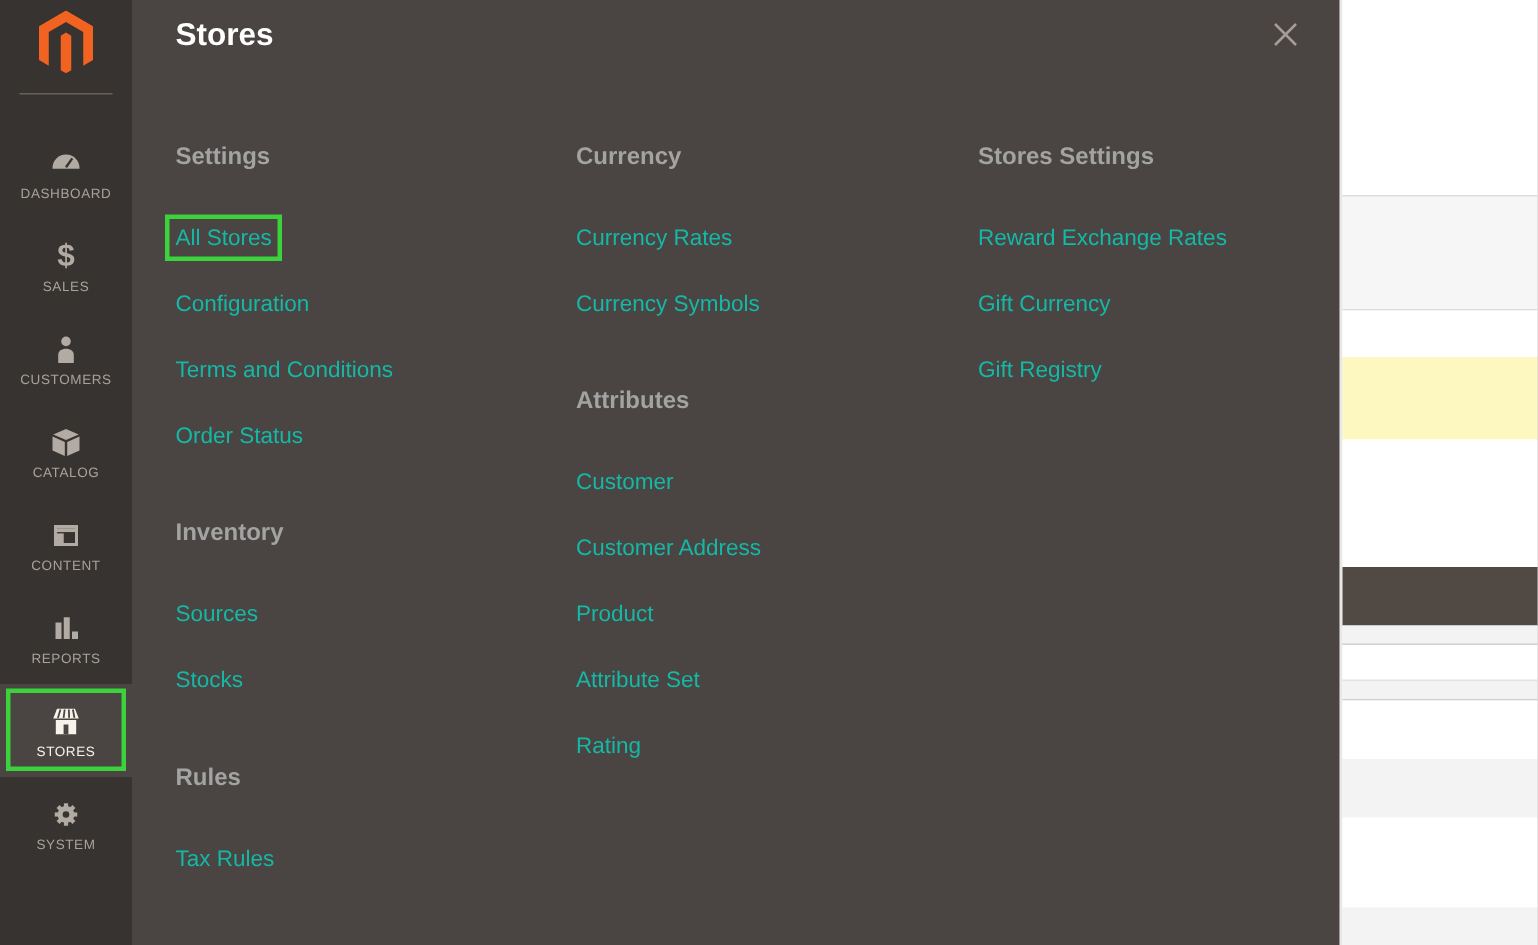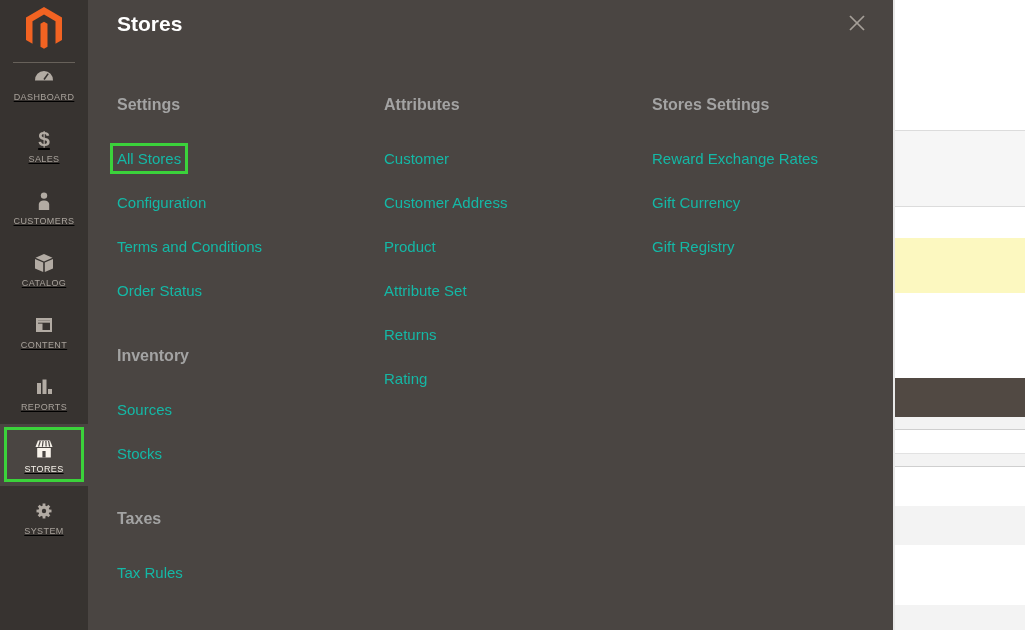--- a/index.html
+++ b/index.html
@@ -6,21 +6,21 @@
   html,body { width:1025px; height:630px; overflow:hidden;
     font-family:"Liberation Sans", sans-serif; background:#fff; }
 
   
   .sidebar { position:absolute; left:0; top:0; width:88px; height:630px;
     background:#373330; z-index:3; }
   .logo-wrap { position:absolute; top:7px; left:0; width:88px; text-align:center; }
   .logo-wrap svg { display:inline-block; }
   .sidebar-divider { position:absolute; top:62px; left:13px; width:62px; height:1px;
     background:#67615a; }
-  .sb-items { position:absolute; top:52px; left:0; width:88px;text-decoration:underline; }
+  .sb-items { position:absolute; top:84px; left:0; width:88px; }
   .sb-item { height:62px; display:flex; flex-direction:column; align-items:center;
     justify-content:center; gap:3px; cursor:pointer; position:relative; }
   .sb-icon { height:24px; display:flex; align-items:center; justify-content:center; }
   .sb-icon svg { display:block; }
   .dollar { font-size:21px; font-weight:bold; color:#b2aba3; line-height:22px; }
   .sb-label { font-size:9px; letter-spacing:.4px; color:#a8a29b; }
   .sb-item.selected { background:#4a4542; }
   .sb-item.selected::after { content:""; position:absolute; left:4px; right:4px;
     top:3px; bottom:4px; border:3px solid #3bd23b; pointer-events:none; }
   .sb-item.selected .sb-label { color:#f7f2ea; }
@@ -187,36 +187,42 @@
       </ul>
     </div>
     <div class="menu-section">
       <h3 class="section-header">Inventory</h3>
       <ul>
         <li>Sources</li>
         <li>Stocks</li>
       </ul>
     </div>
     <div class="menu-section">
-      <h3 class="section-header">Taxes</h3>
+      <h3 class="section-header">Rules</h3>
       <ul>
         <li>Tax Rules</li>
       </ul>
     </div>
   </div>
 
   <div class="menu-col col-1">
+    <div class="menu-section">
+      <h3 class="section-header">Currency</h3>
+      <ul>
+        <li>Currency Rates</li>
+        <li>Currency Symbols</li>
+      </ul>
+    </div>
     <div class="menu-section">
       <h3 class="section-header">Attributes</h3>
       <ul>
         <li>Customer</li>
         <li>Customer Address</li>
         <li>Product</li>
         <li>Attribute Set</li>
-        <li>Returns</li>
         <li>Rating</li>
       </ul>
     </div>
   </div>
 
   <div class="menu-col col-2">
     <div class="menu-section">
       <h3 class="section-header">Stores Settings</h3>
       <ul>
         <li>Reward Exchange Rates</li>

